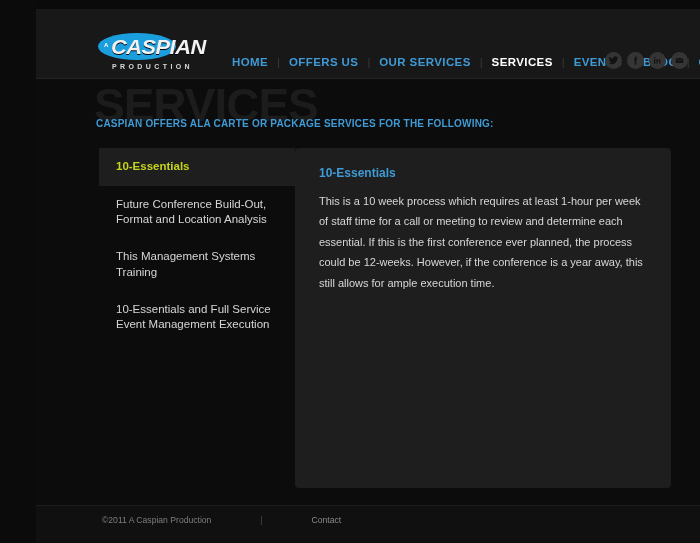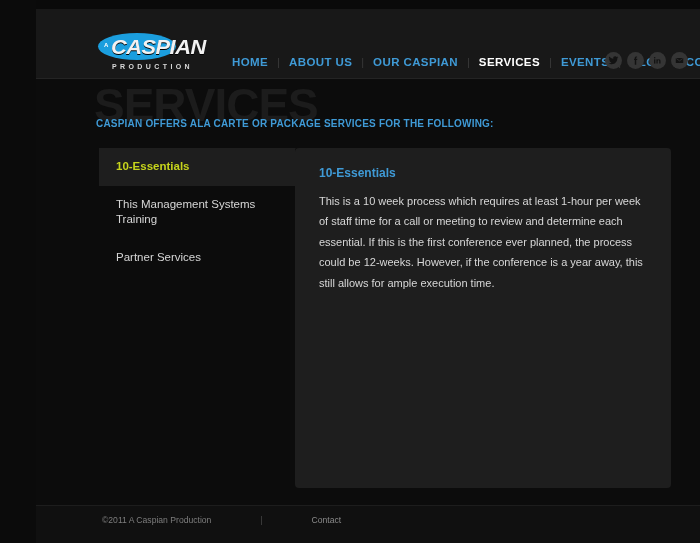--- a/index.html
+++ b/index.html
@@ -242,23 +242,23 @@
     <div class="logo">
       <div class="logo-ellipse"></div>
       <div class="logo-a">A</div>
       <div class="logo-word">CASPIAN</div>
       <div class="logo-sub">PRODUCTION</div>
     </div>
 
     <nav class="nav">
       <span class="nav-item">HOME</span>
       <span class="nav-sep">|</span>
-      <span class="nav-item">ABOUT US</span>
-      <span class="nav-sep">|</span>
-      <span class="nav-item">OUR CASPIAN</span>
+      <span class="nav-item">OFFERS US</span>
+      <span class="nav-sep">|</span>
+      <span class="nav-item">OUR SERVICES</span>
       <span class="nav-sep">|</span>
       <span class="nav-item active">SERVICES</span>
       <span class="nav-sep">|</span>
       <span class="nav-item">EVENTS</span>
       <span class="nav-sep">|</span>
       <span class="nav-item">BLOG</span>
       <span class="nav-sep">|</span>
       <span class="nav-item">CONTACT</span>
     </nav>
 
@@ -299,29 +299,32 @@
       <div class="sidebar-item active">
         <span class="sidebar-label">10-Essentials</span>
         <span class="chevron">
           <svg width="17" height="38" viewBox="0 0 17 38">
             <path d="M0 0 L14 19 L0 38 Z" fill="#0c0c0c"></path>
           </svg>
         </span>
       </div>
 
 
+      <div class="sidebar-item">
+        <span class="sidebar-label">Future Conference Build-Out, Format and Location Analysis</span>
+      </div>
 
       <div class="sidebar-item">
         <span class="sidebar-label">This Management Systems Training</span>
       </div>
 
-
       <div class="sidebar-item">
-        <span class="sidebar-label">Partner Services</span>
+        <span class="sidebar-label">10-Essentials and Full Service Event Management Execution</span>
       </div>
+
 
     </div>
 
     <div class="panel">
       <div class="panel-title">10-Essentials</div>
       <div class="panel-body">This is a 10 week process which requires at least 1-hour per week of staff time for a call or meeting to review and determine each essential.  If this is the first conference ever planned, the process could be 12-weeks.  However, if the conference is a year away, this still allows for ample execution time.</div>
     </div>
 
   </div>
 

